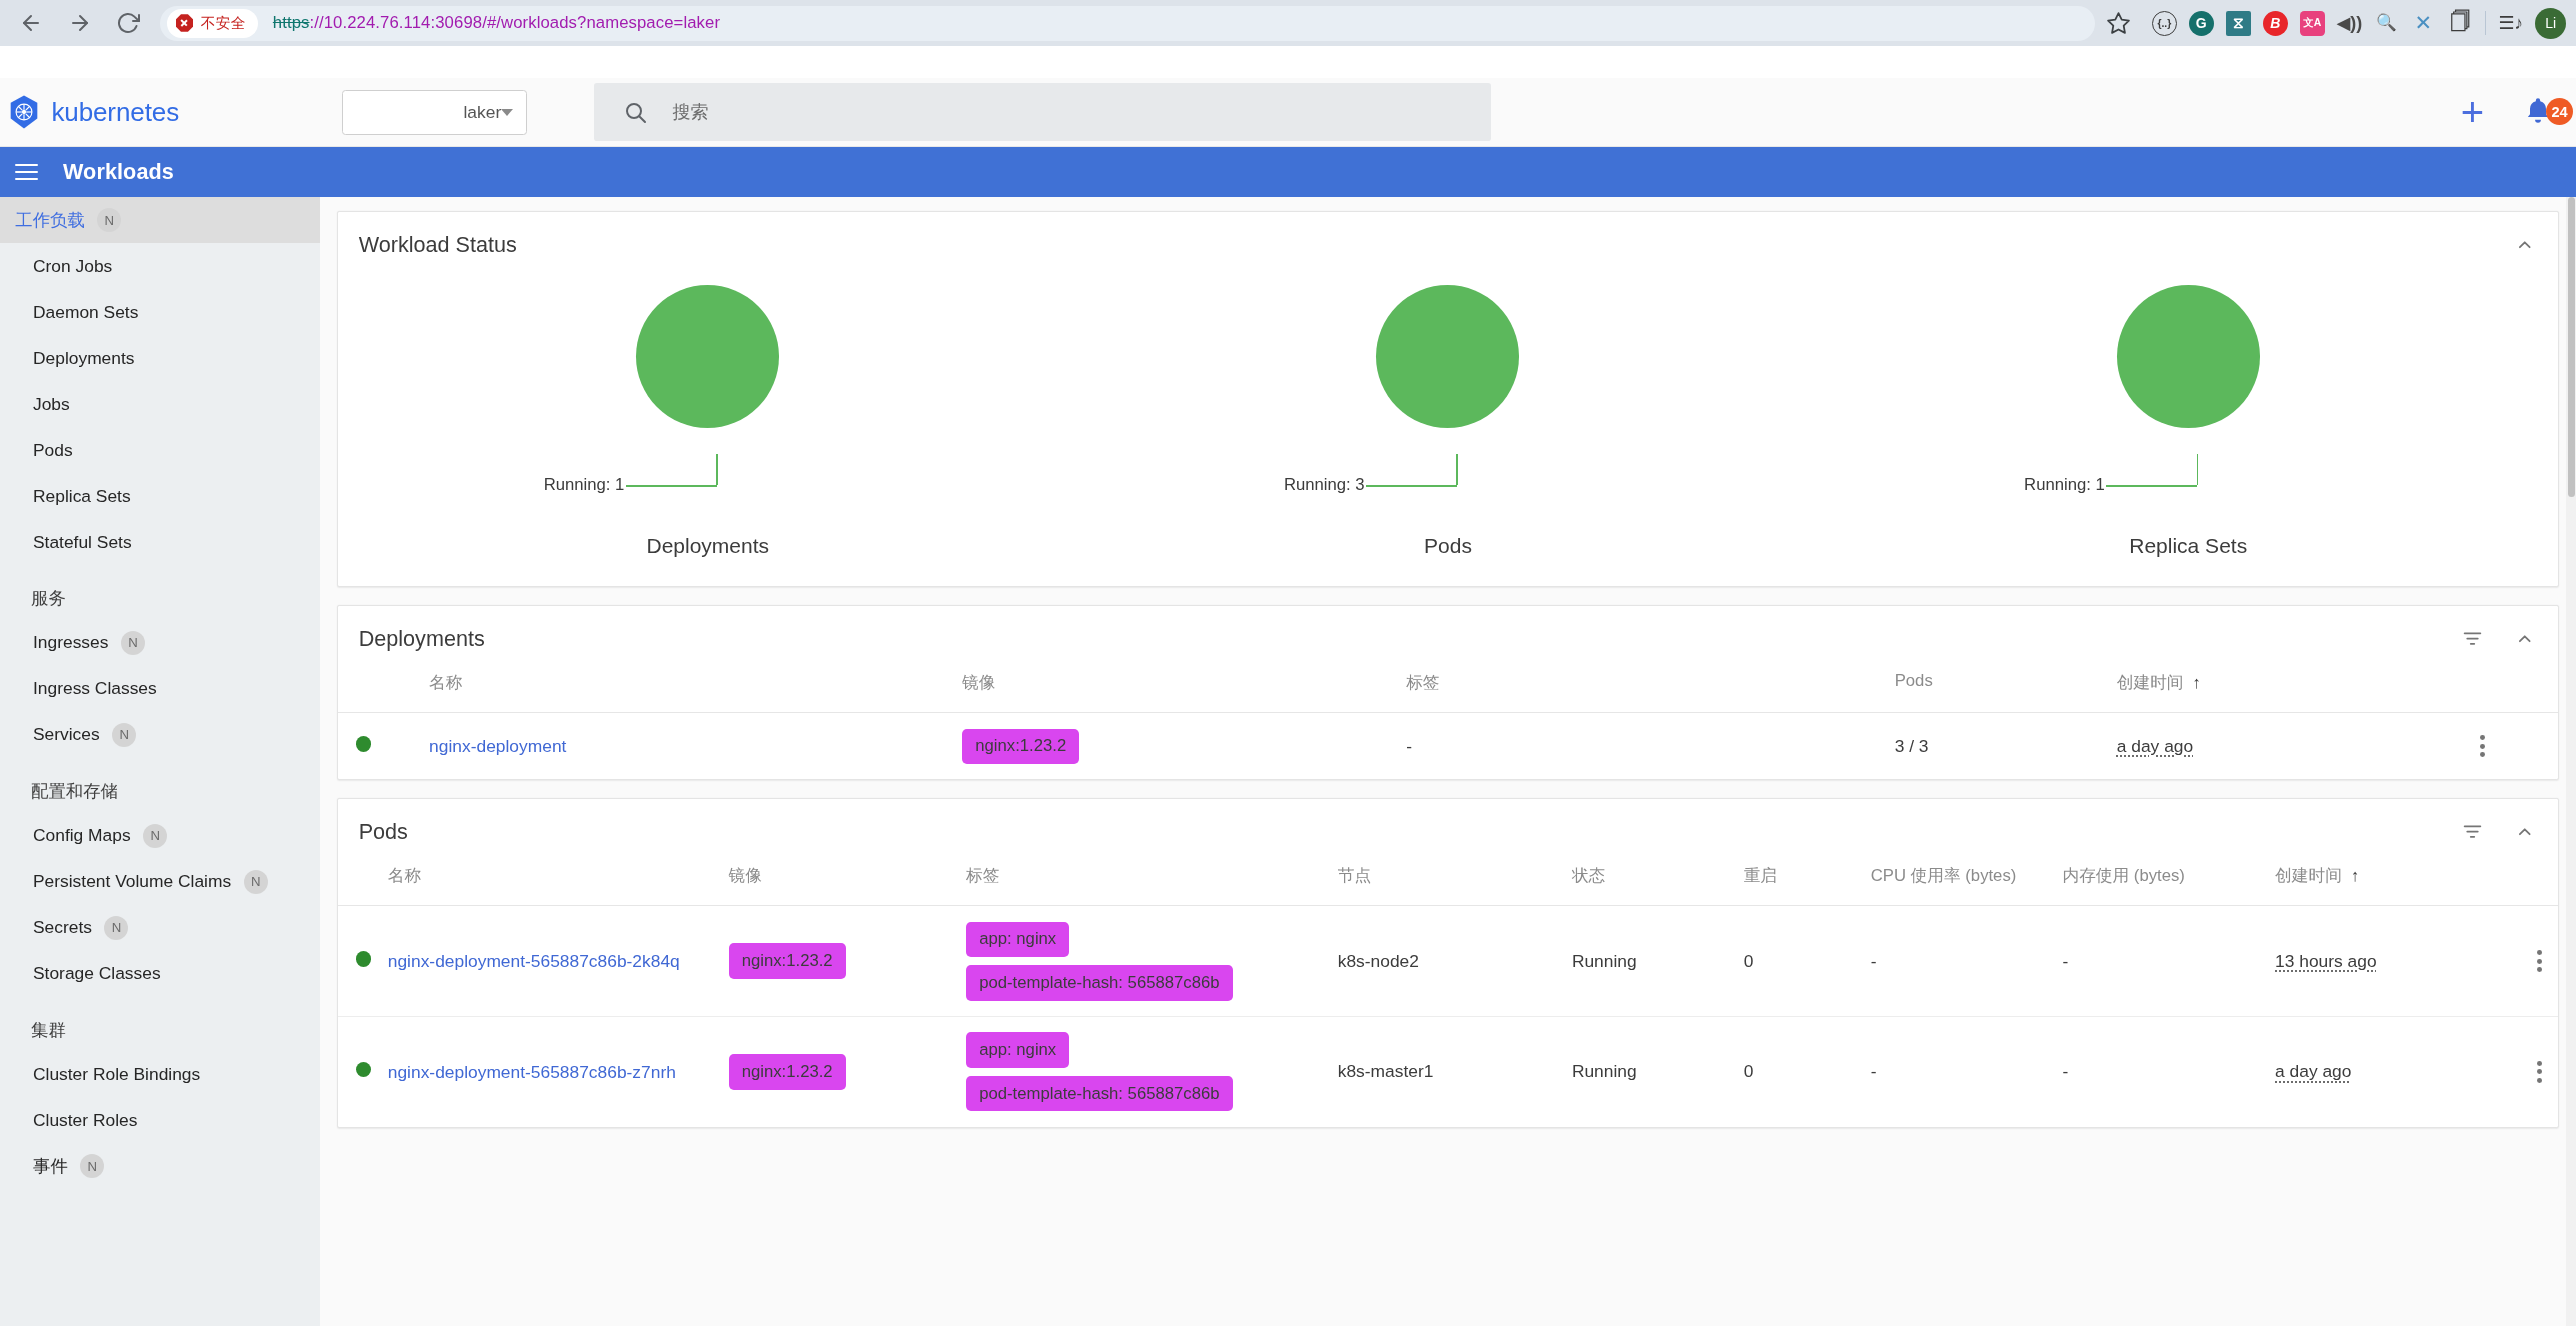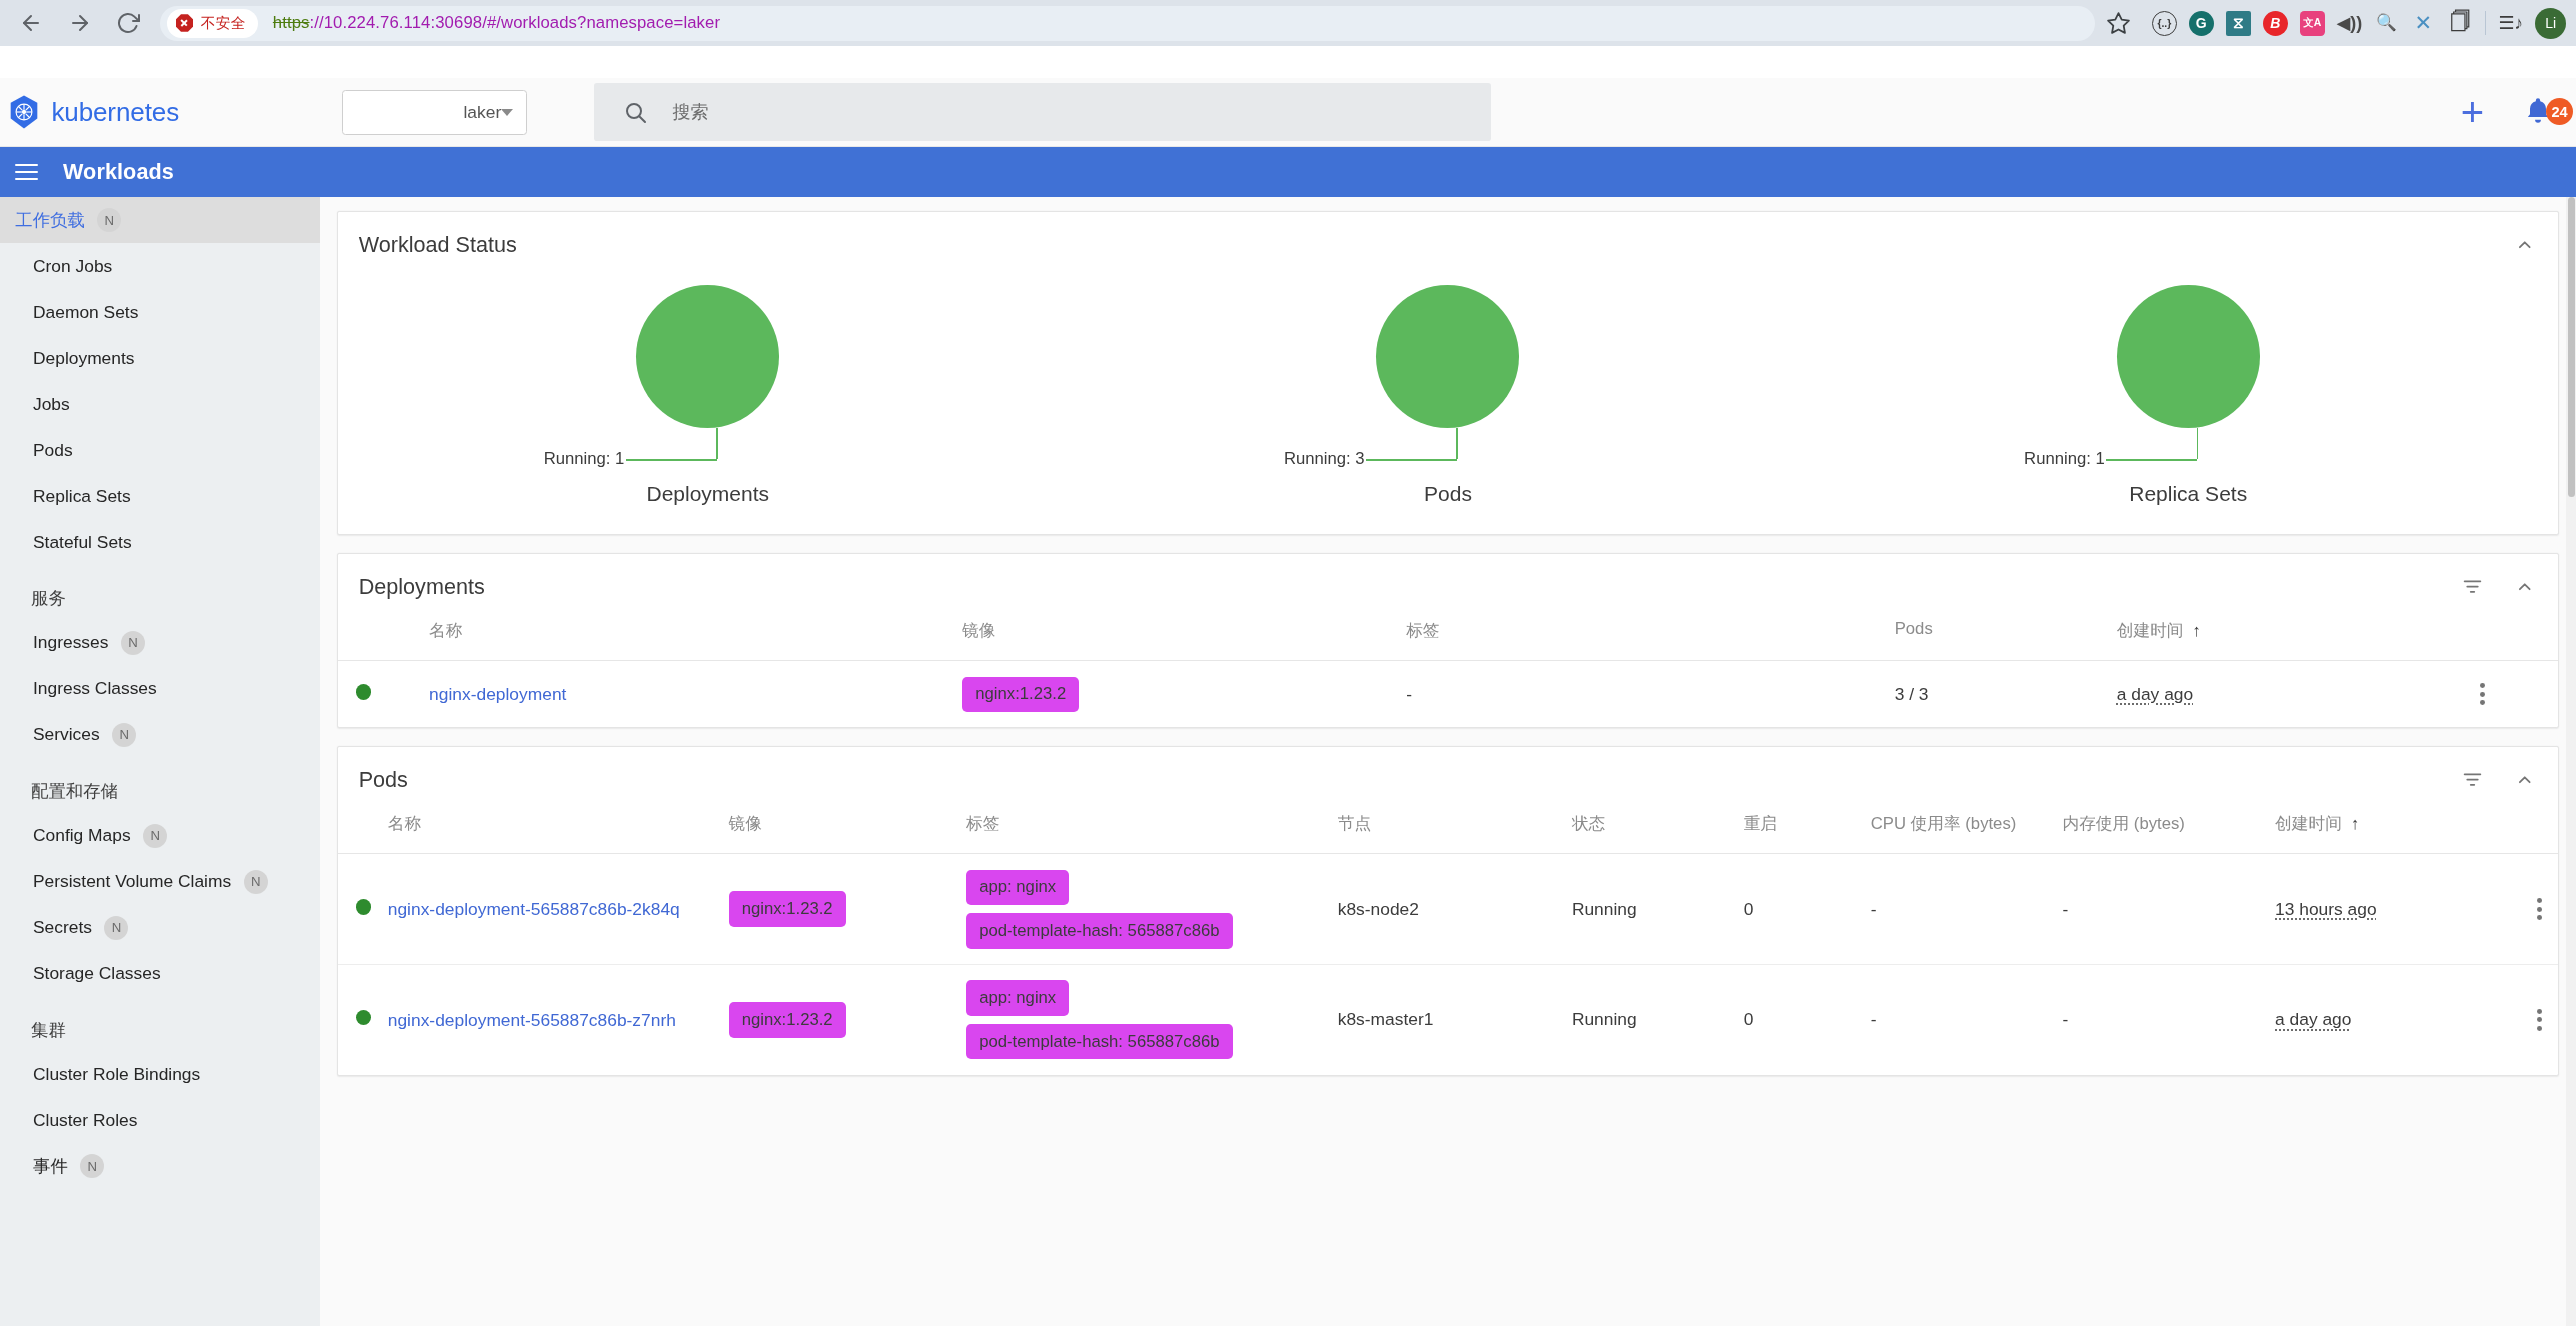--- a/index.html
+++ b/index.html
@@ -60,21 +60,21 @@
     top: 7.9px; left: 4.5px;
   }
   .sec-badge::before { transform: rotate(45deg); }
   .sec-badge::after  { transform: rotate(-45deg); }
   .sec-text { color: #c5221f; font-size: 14.6px; letter-spacing: 0.3px; }
   .url-text {
     font-size: 16.7px; color: #3c4043;
     margin-left: 15.3px; white-space: nowrap;
     letter-spacing: 0.1px;
   }
-  .url-scheme { color: #4d7c0f; text-decoration: line-through; }
+  .url-scheme { color: #0f766e; text-decoration: line-through; }
   .url-sep { color: #a21caf; }
 
   .star-btn {
     width: 36px; height: 36px; flex: none;
     display: flex; align-items: center; justify-content: center;
     color: #3c4043;
   }
   .ext-strip {
     display: flex; align-items: center; gap: 12px;
     flex: none; padding-left: 9.8px;
@@ -199,21 +199,21 @@
   .card-head {
     display: flex; align-items: center;
     padding: 19.5px 24px 15.3px 21px;
   }
   .card-title { font-size: 21.6px; color: #3c3c3c; font-weight: 400; }
   .card-head-spacer { flex: 1 1 auto; }
   .head-icon { margin-left: 32px; color: #757575; display: flex; align-items: center; }
 
   
   .charts-row { display: flex; padding: 12.5px 0 28px 0; }
-  .chart-cell { flex: 1 1 0; display: flex; flex-direction: column; align-items: center; position: relative; }
+  .chart-cell { flex: 1 1 0; display: flex; flex-direction: column; align-items: center; position: relative; gap: 26px; }
   .donut {
     width: 143px; height: 143px; border-radius: 50%;
     background: #5cb85c;
     margin-bottom: 0;
   }
   .leader { position: relative; width: 100%; height: 43px; }
   .leader-v {
     position: absolute; width: 1.4px; background: #5cb85c;
     height: 31px; top: 0;
   }

